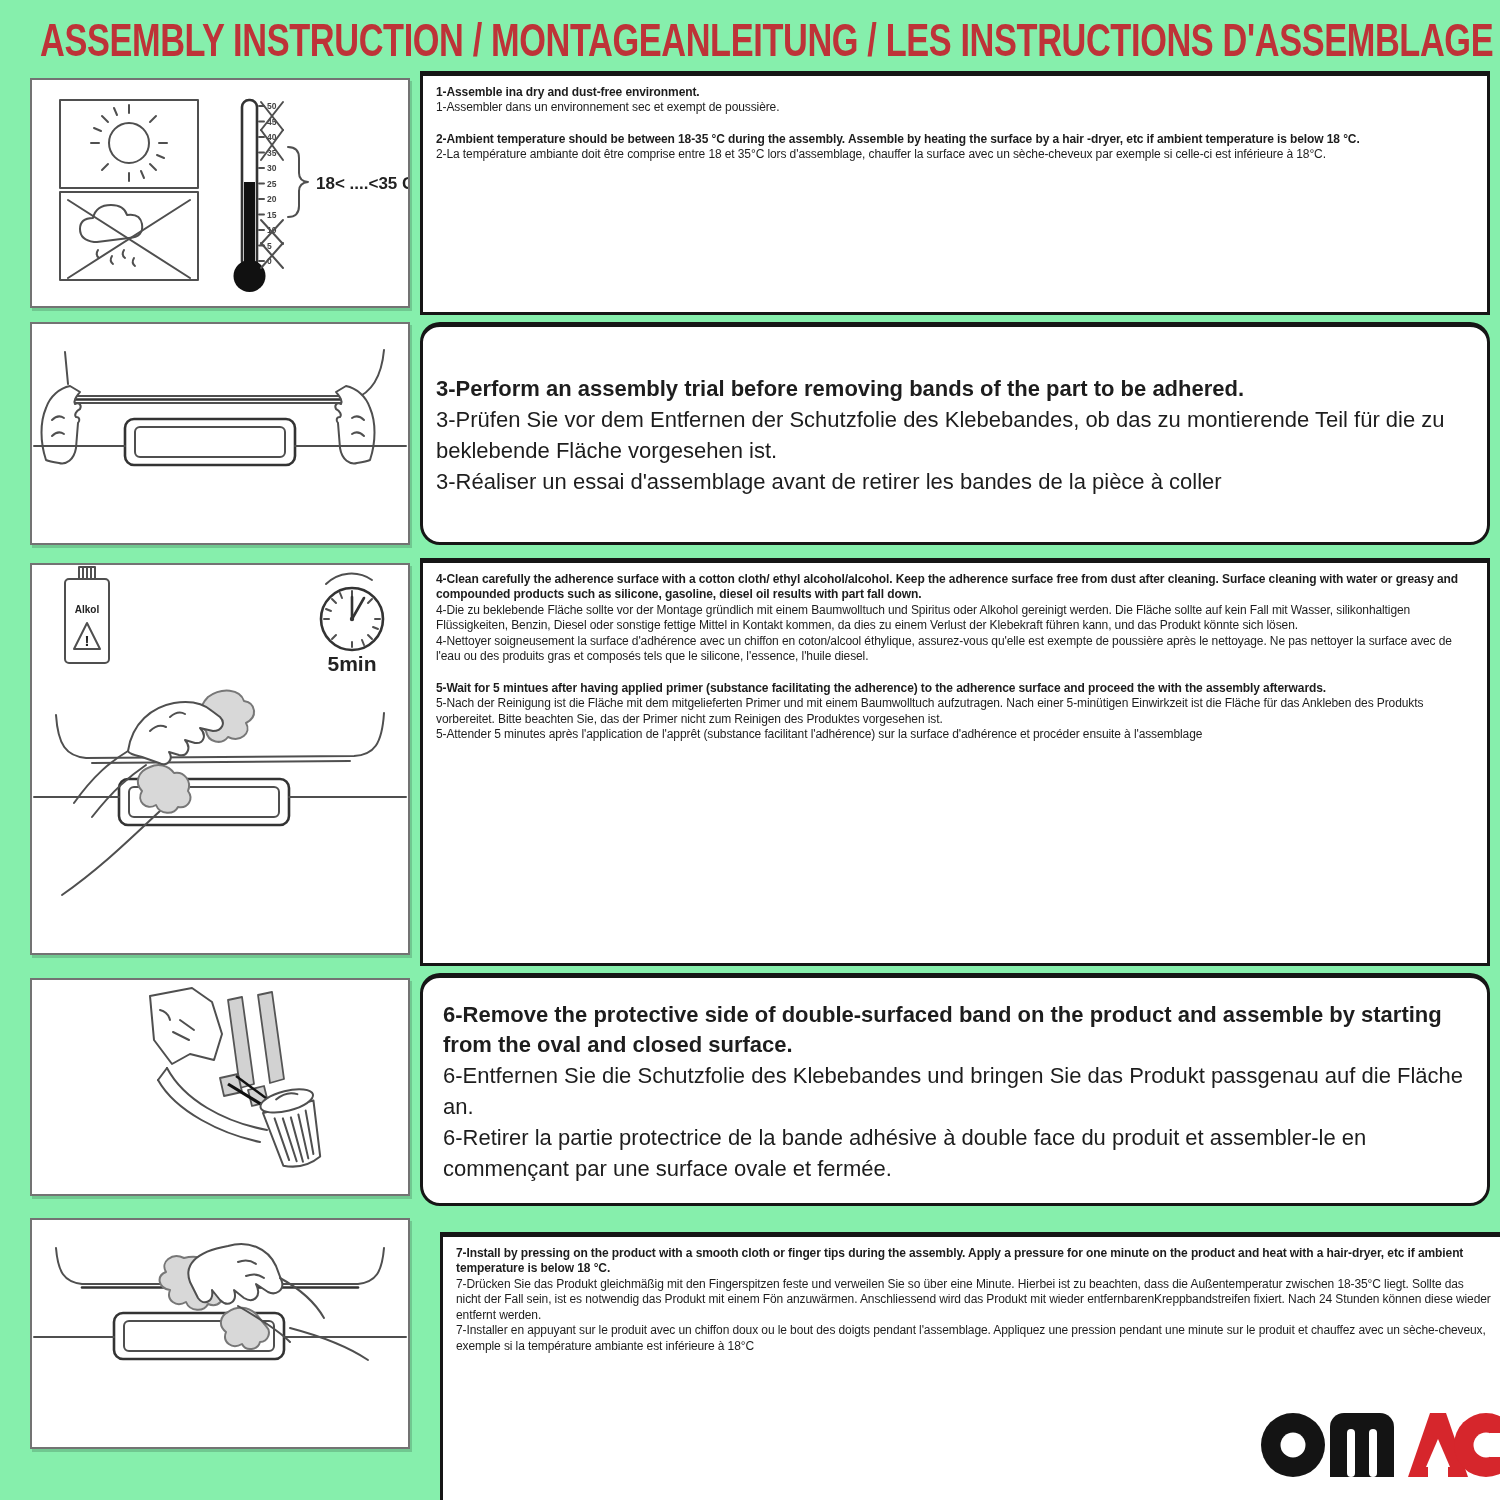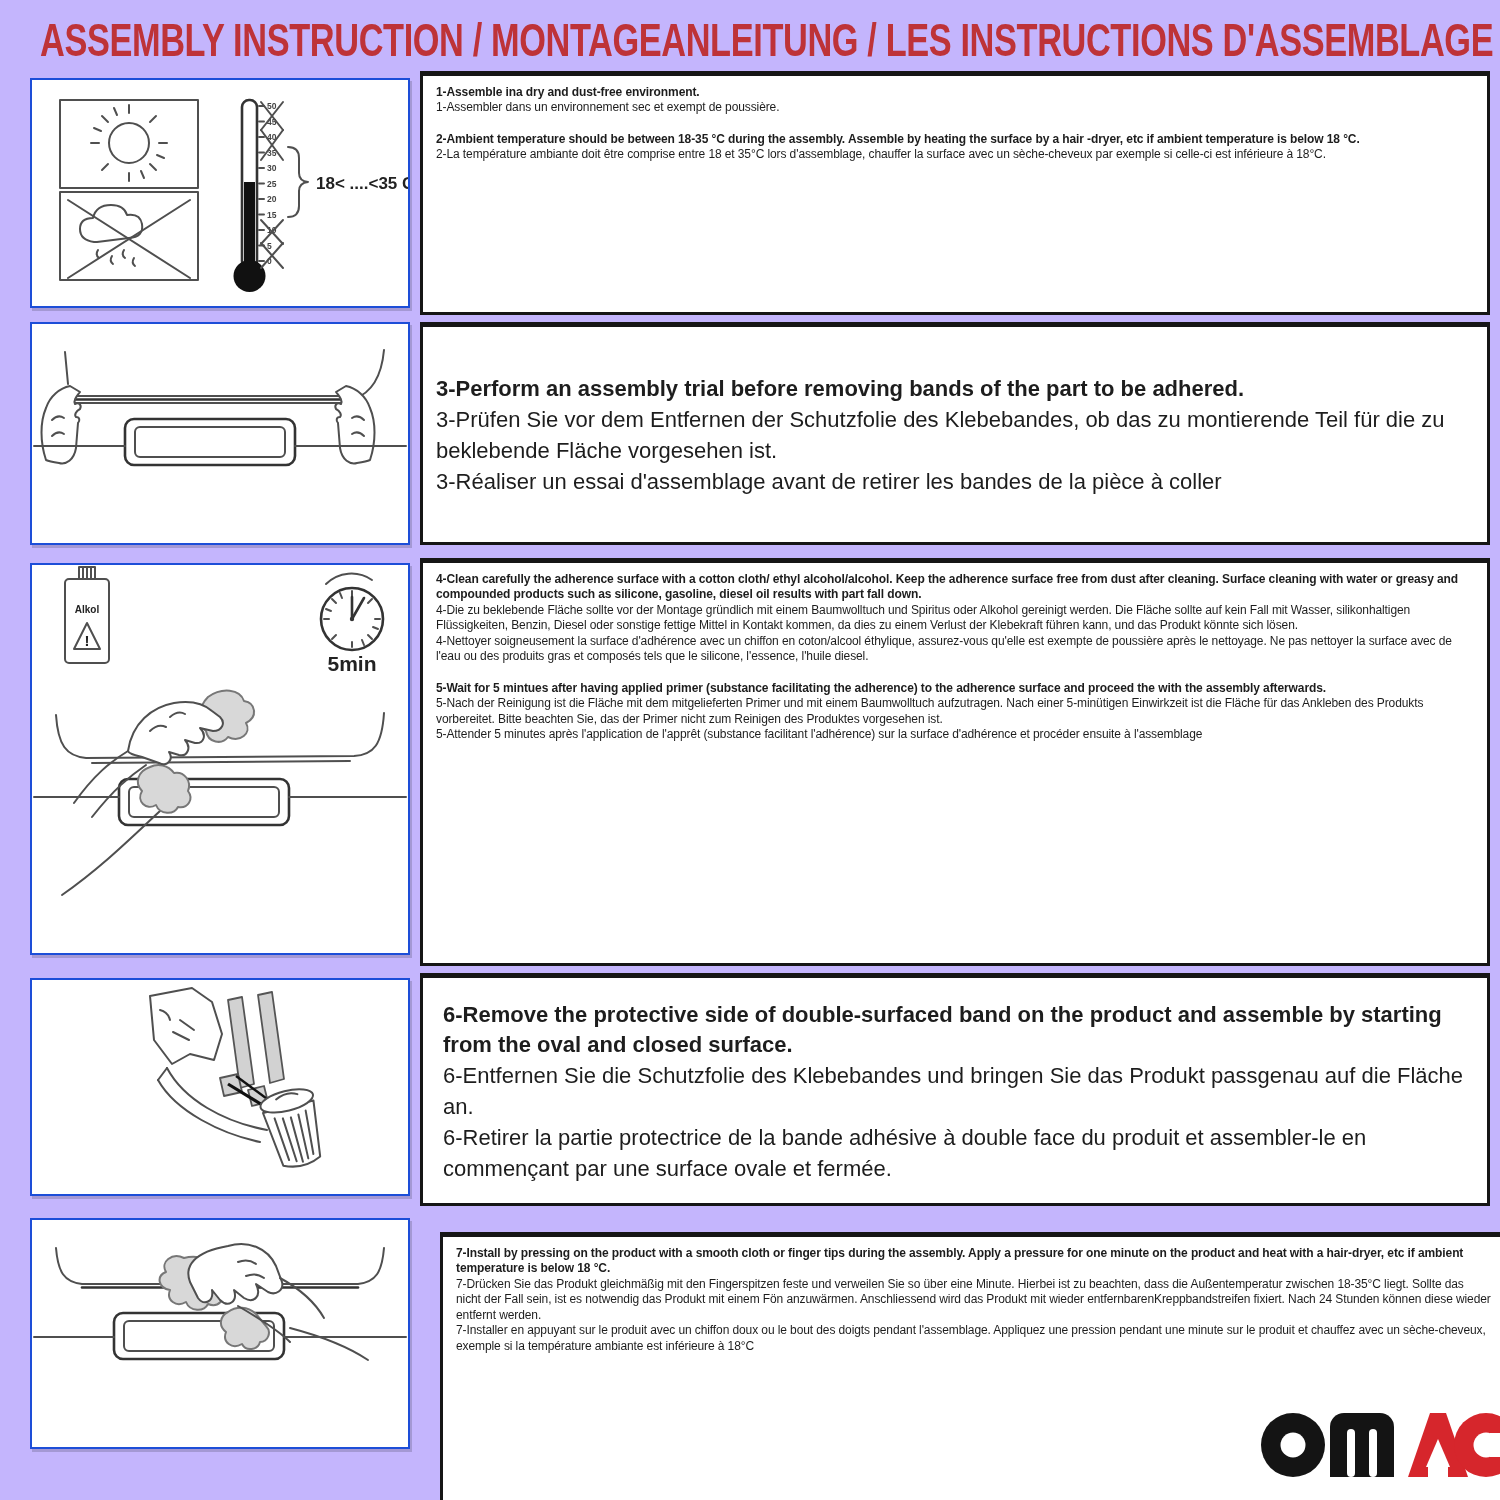--- a/index.html
+++ b/index.html
@@ -1,24 +1,24 @@
 <!DOCTYPE html>
 <html><head>
 <meta charset="utf-8">
 <style>
   html,body{margin:0;padding:0;background:#fff;}
-  .page{position:relative;width:1500px;height:1500px;background:#c4b5fd;overflow:hidden;
+  .page{position:relative;width:1500px;height:1500px;background:#86efac;overflow:hidden;
         font-family:"Liberation Sans",sans-serif;color:#1d1d1d;}
   .title{position:absolute;left:40px;top:12px;font-size:47px;font-weight:bold;color:#BE3338;
          white-space:nowrap;letter-spacing:-0.5px;transform:scaleX(0.73);transform-origin:left top;}
   .box{position:absolute;background:#fff;box-sizing:border-box;}
-  .ill{border:2px solid #1d4ed8;box-shadow:2px 3px 0 rgba(0,0,0,0.16);}
+  .ill{border:2px solid #737373;box-shadow:2px 3px 0 rgba(0,0,0,0.16);}
   .textbox{border:3px solid #161616;border-top-width:5px;padding:9px 16px 6px 13px;
            display:flex;flex-direction:column;overflow:hidden;}
-  .center{justify-content:center;}
+  .center{justify-content:center;border-radius:20px;}
   .txt{margin:0;font-size:12px;line-height:1.29;letter-spacing:-0.1px;}
   .b{font-weight:bold;}
   .gap{margin-top:16px;}
   .big .txt{font-size:22px;line-height:1.4;letter-spacing:0;}
   svg{display:block;}
   .ln{stroke:#4f4f4f;fill:none;stroke-width:2;stroke-linecap:round;stroke-linejoin:round;}
   .lnb{stroke:#333;fill:none;stroke-width:2.6;stroke-linecap:round;stroke-linejoin:round;}
   .fillw{fill:#fff;}
   .cloth{fill:#d8d8d8;stroke:#777;stroke-width:2;stroke-linejoin:round;}
   .grey{fill:#d2d2d2;stroke:#555;stroke-width:1.8;stroke-linejoin:round;}

